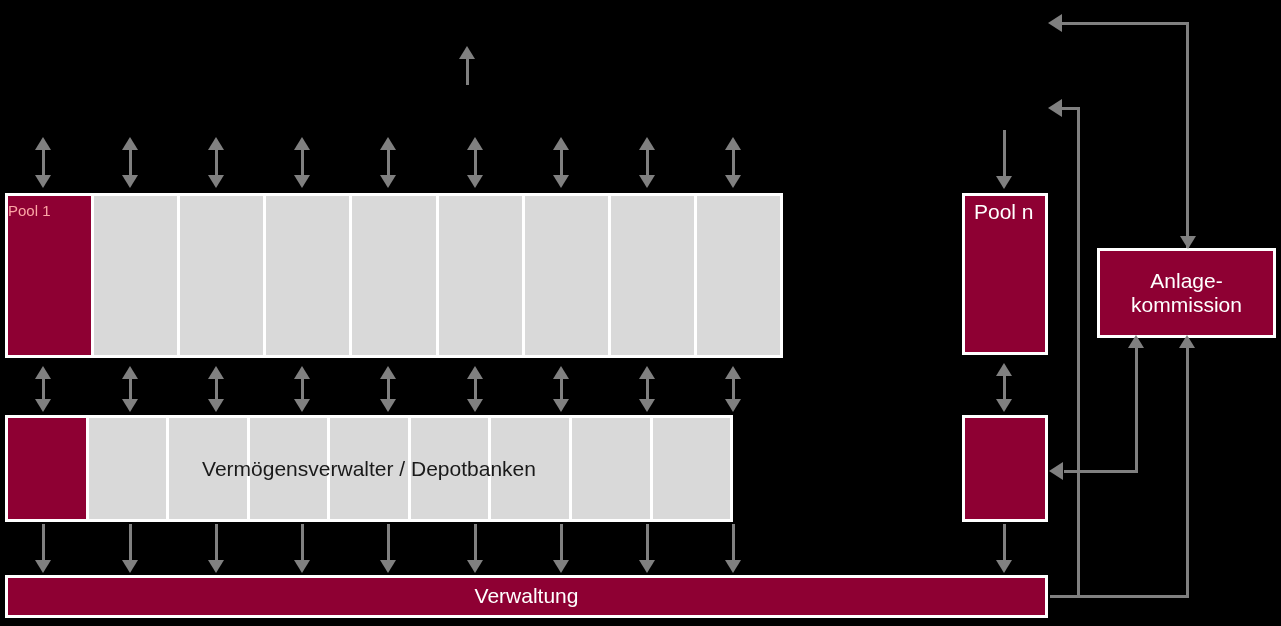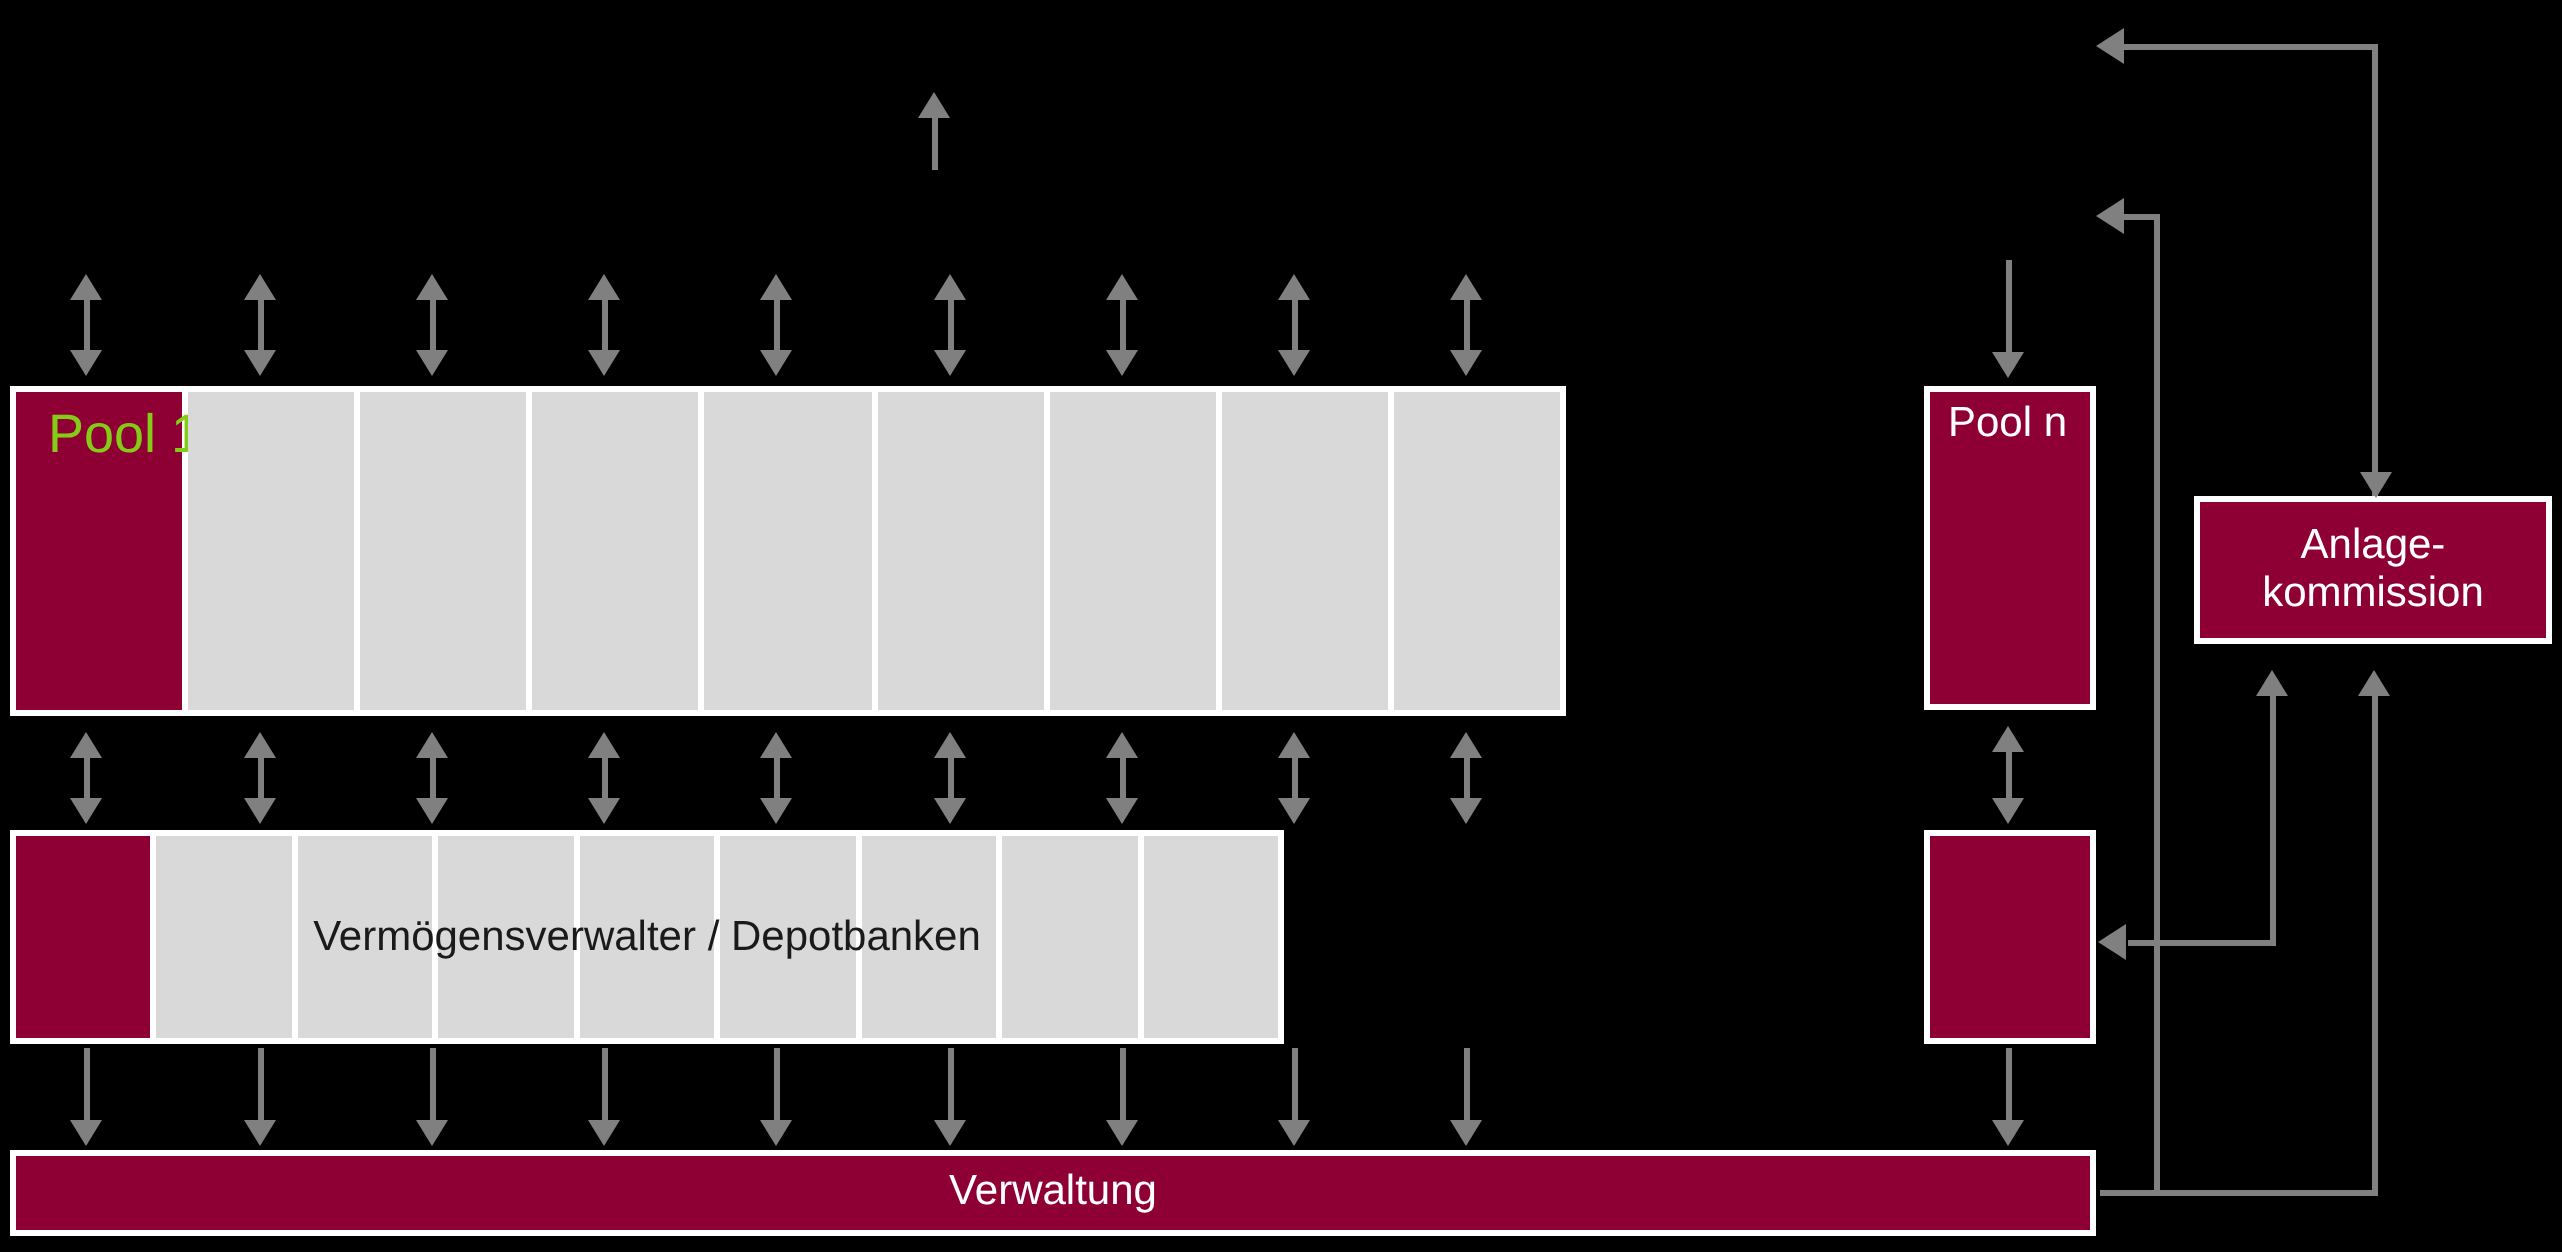--- a/index.html
+++ b/index.html
@@ -36,23 +36,23 @@
     gap:3px;
   }
   .rowstrip .cell{
     flex:1 1 0;
     background:#D9D9D9;
     position:relative;
   }
   .rowstrip .cell.first{background:#8E0033;}
   .cell-label{
     position:absolute;
-    top:6px;left:16px;
-    color:#84cc16;
-    font-size:27px;
+    top:6px;left:0;
+    color:#fca5a5;
+    font-size:15px;
     white-space:nowrap;
   }
   .row-overlay{
     position:absolute;
     left:0;right:0;top:0;bottom:0;
     display:flex;align-items:center;justify-content:center;
     color:#1a1a1a;font-size:21px;pointer-events:none;
   }
 
   
@@ -80,21 +80,21 @@
     <div class="cell"></div>
     <div class="cell"></div>
     <div class="cell"></div>
     <div class="cell"></div>
     <div class="cell"></div>
     <div class="cell"></div>
     <div class="cell"></div>
     <div class="cell"></div>
   </div>
 
-  <div class="rowstrip" style="left:5px;top:415px;width:637px;height:107px;">
+  <div class="rowstrip" style="left:5px;top:415px;width:728px;height:107px;">
     <div class="cell first"></div>
     <div class="cell"></div>
     <div class="cell"></div>
     <div class="cell"></div>
     <div class="cell"></div>
     <div class="cell"></div>
     <div class="cell"></div>
     <div class="cell"></div>
     <div class="cell"></div>
     <div class="row-overlay">Vermögensverwalter / Depotbanken</div>
@@ -105,21 +105,21 @@
   </div>
 
   <div class="box red" style="left:962px;top:193px;width:86px;height:162px;align-items:flex-start;justify-content:flex-start;padding:4px 0 0 9px;">
     <span>Pool n</span>
   </div>
 
   <div class="box red" style="left:962px;top:415px;width:86px;height:107px;">
     <span></span>
   </div>
 
-  <div class="box red" style="left:1097px;top:248px;width:179px;height:74px;">
+  <div class="box red" style="left:1097px;top:248px;width:179px;height:90px;">
     <span>Anlage-
 kommission</span>
   </div>
 
   <div class="ar ar-up" style="left:35px;top:137px;"></div>
   <div class="vline" style="left:42px;top:147px;height:30px;"></div>
   <div class="ar ar-down" style="left:35px;top:175px;"></div>
 
   <div class="ar ar-up" style="left:122px;top:137px;"></div>
   <div class="vline" style="left:129px;top:147px;height:30px;"></div>

